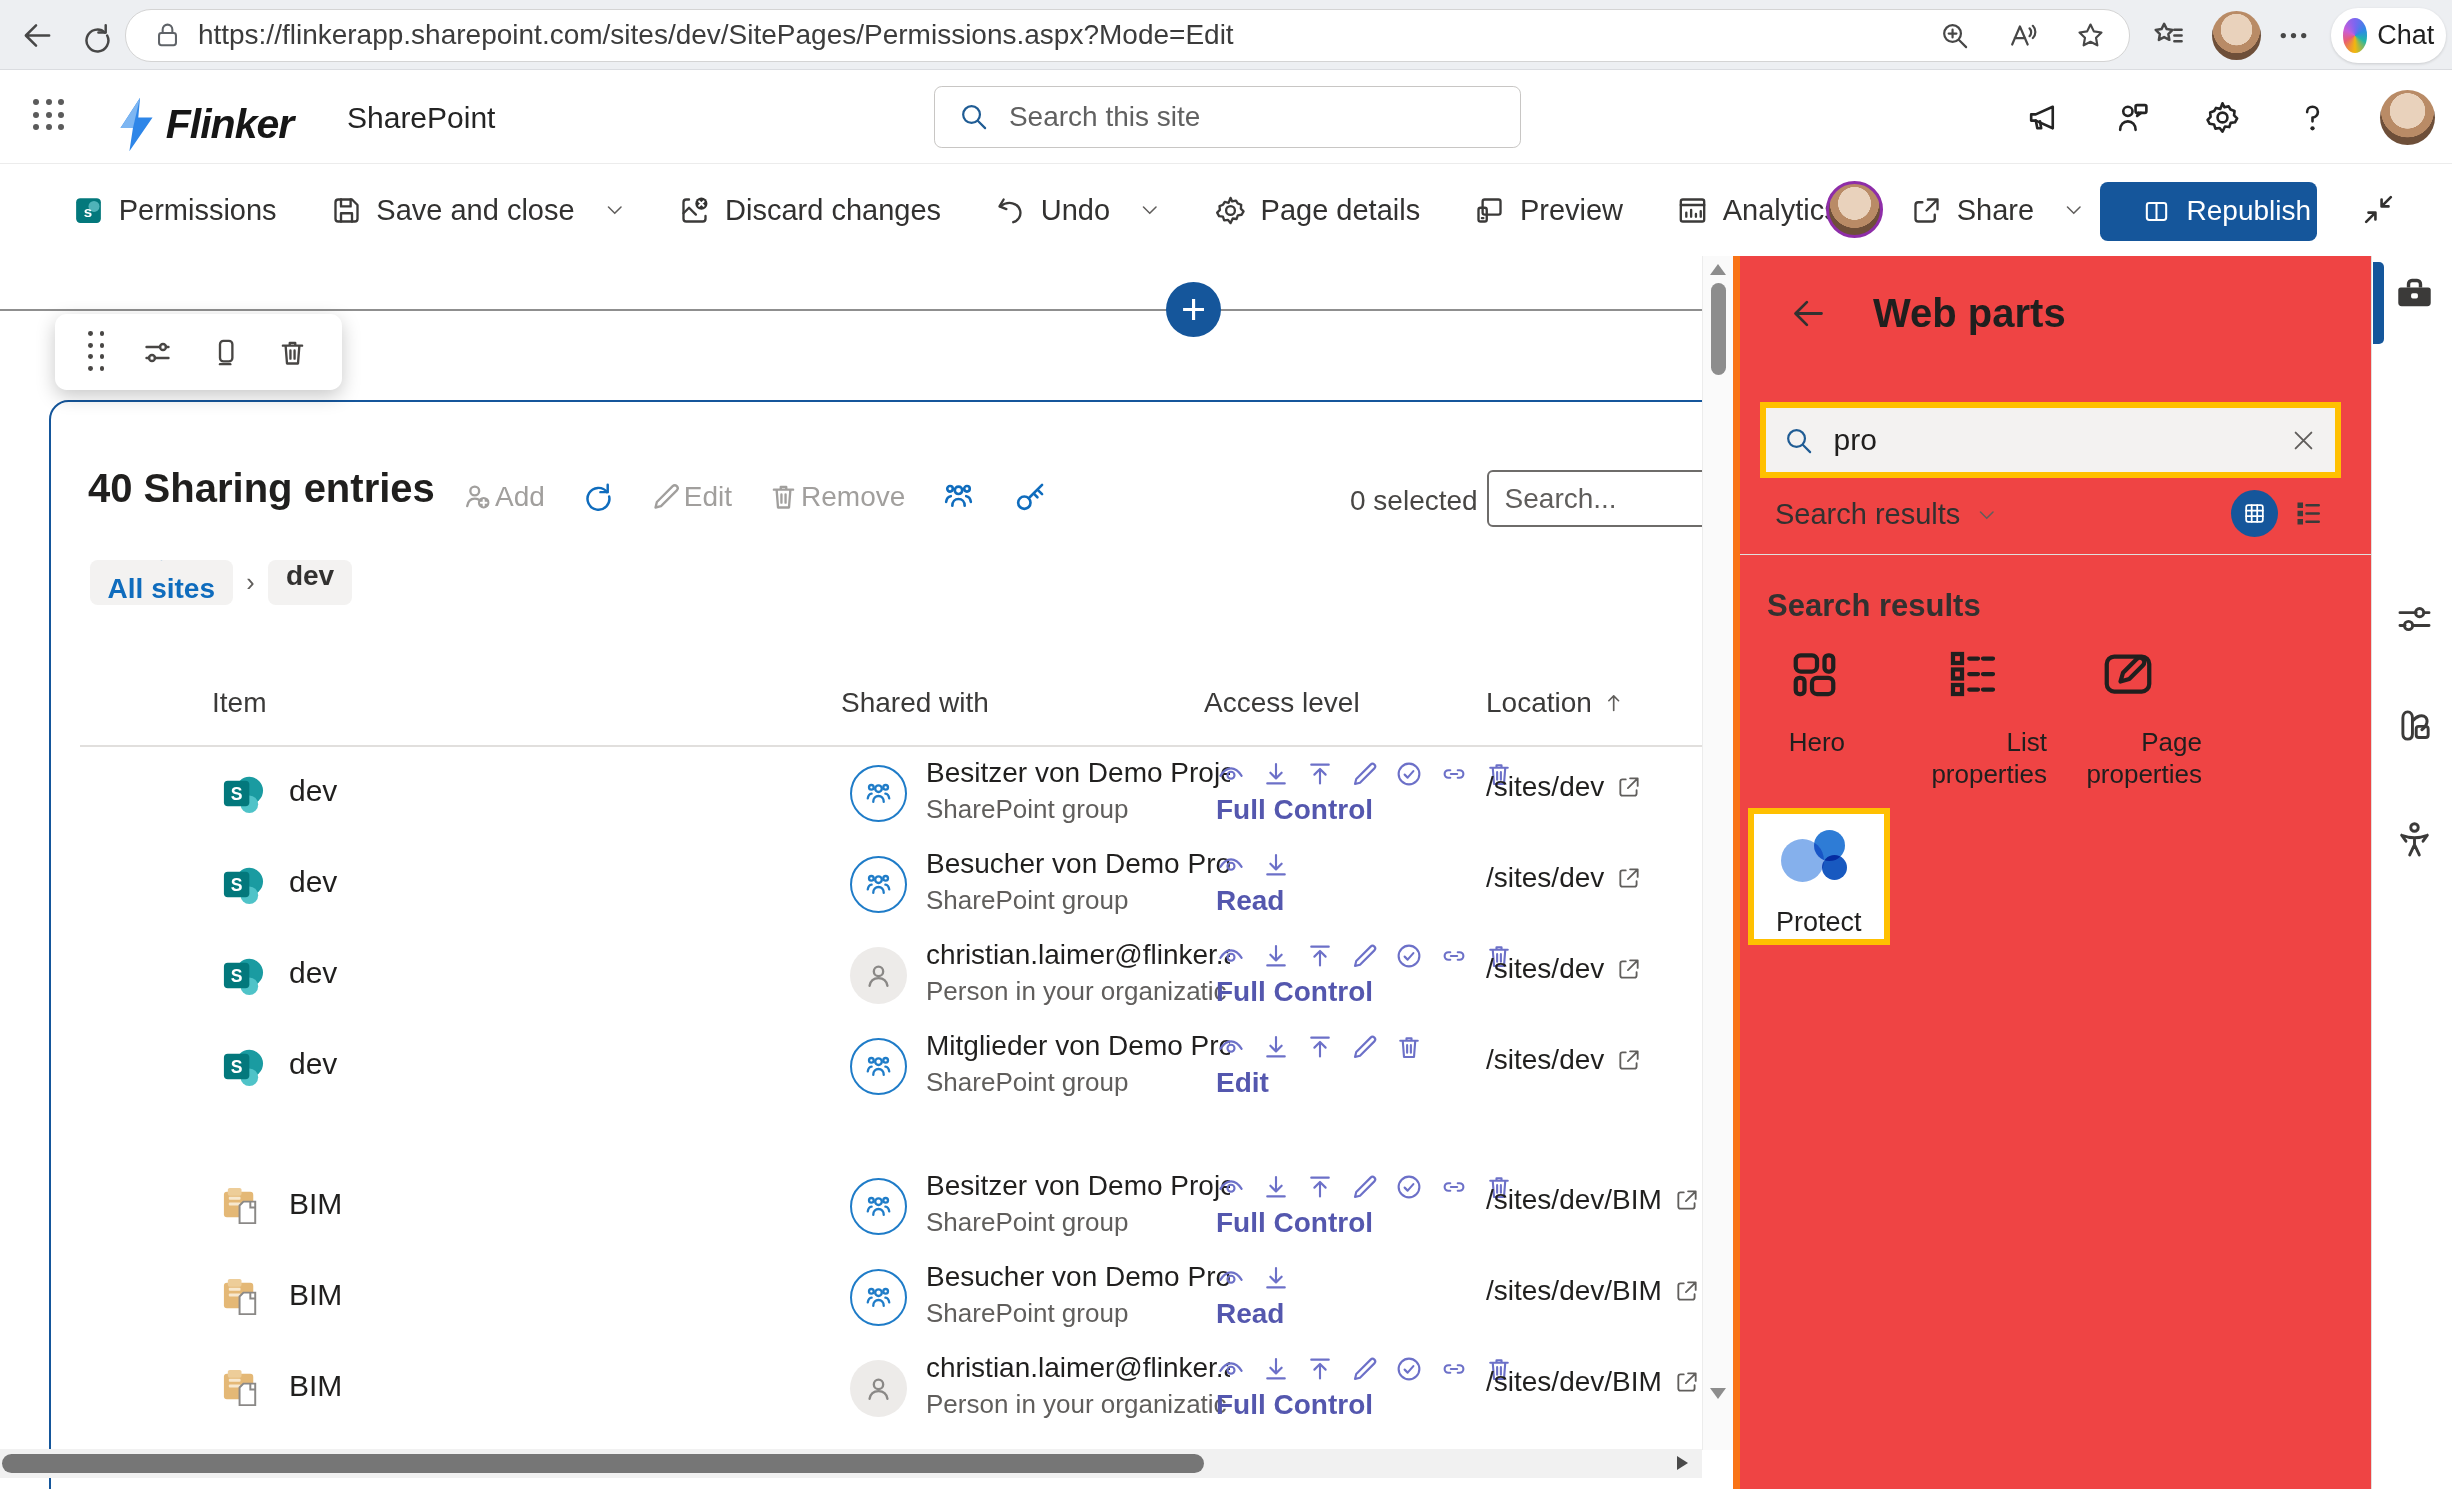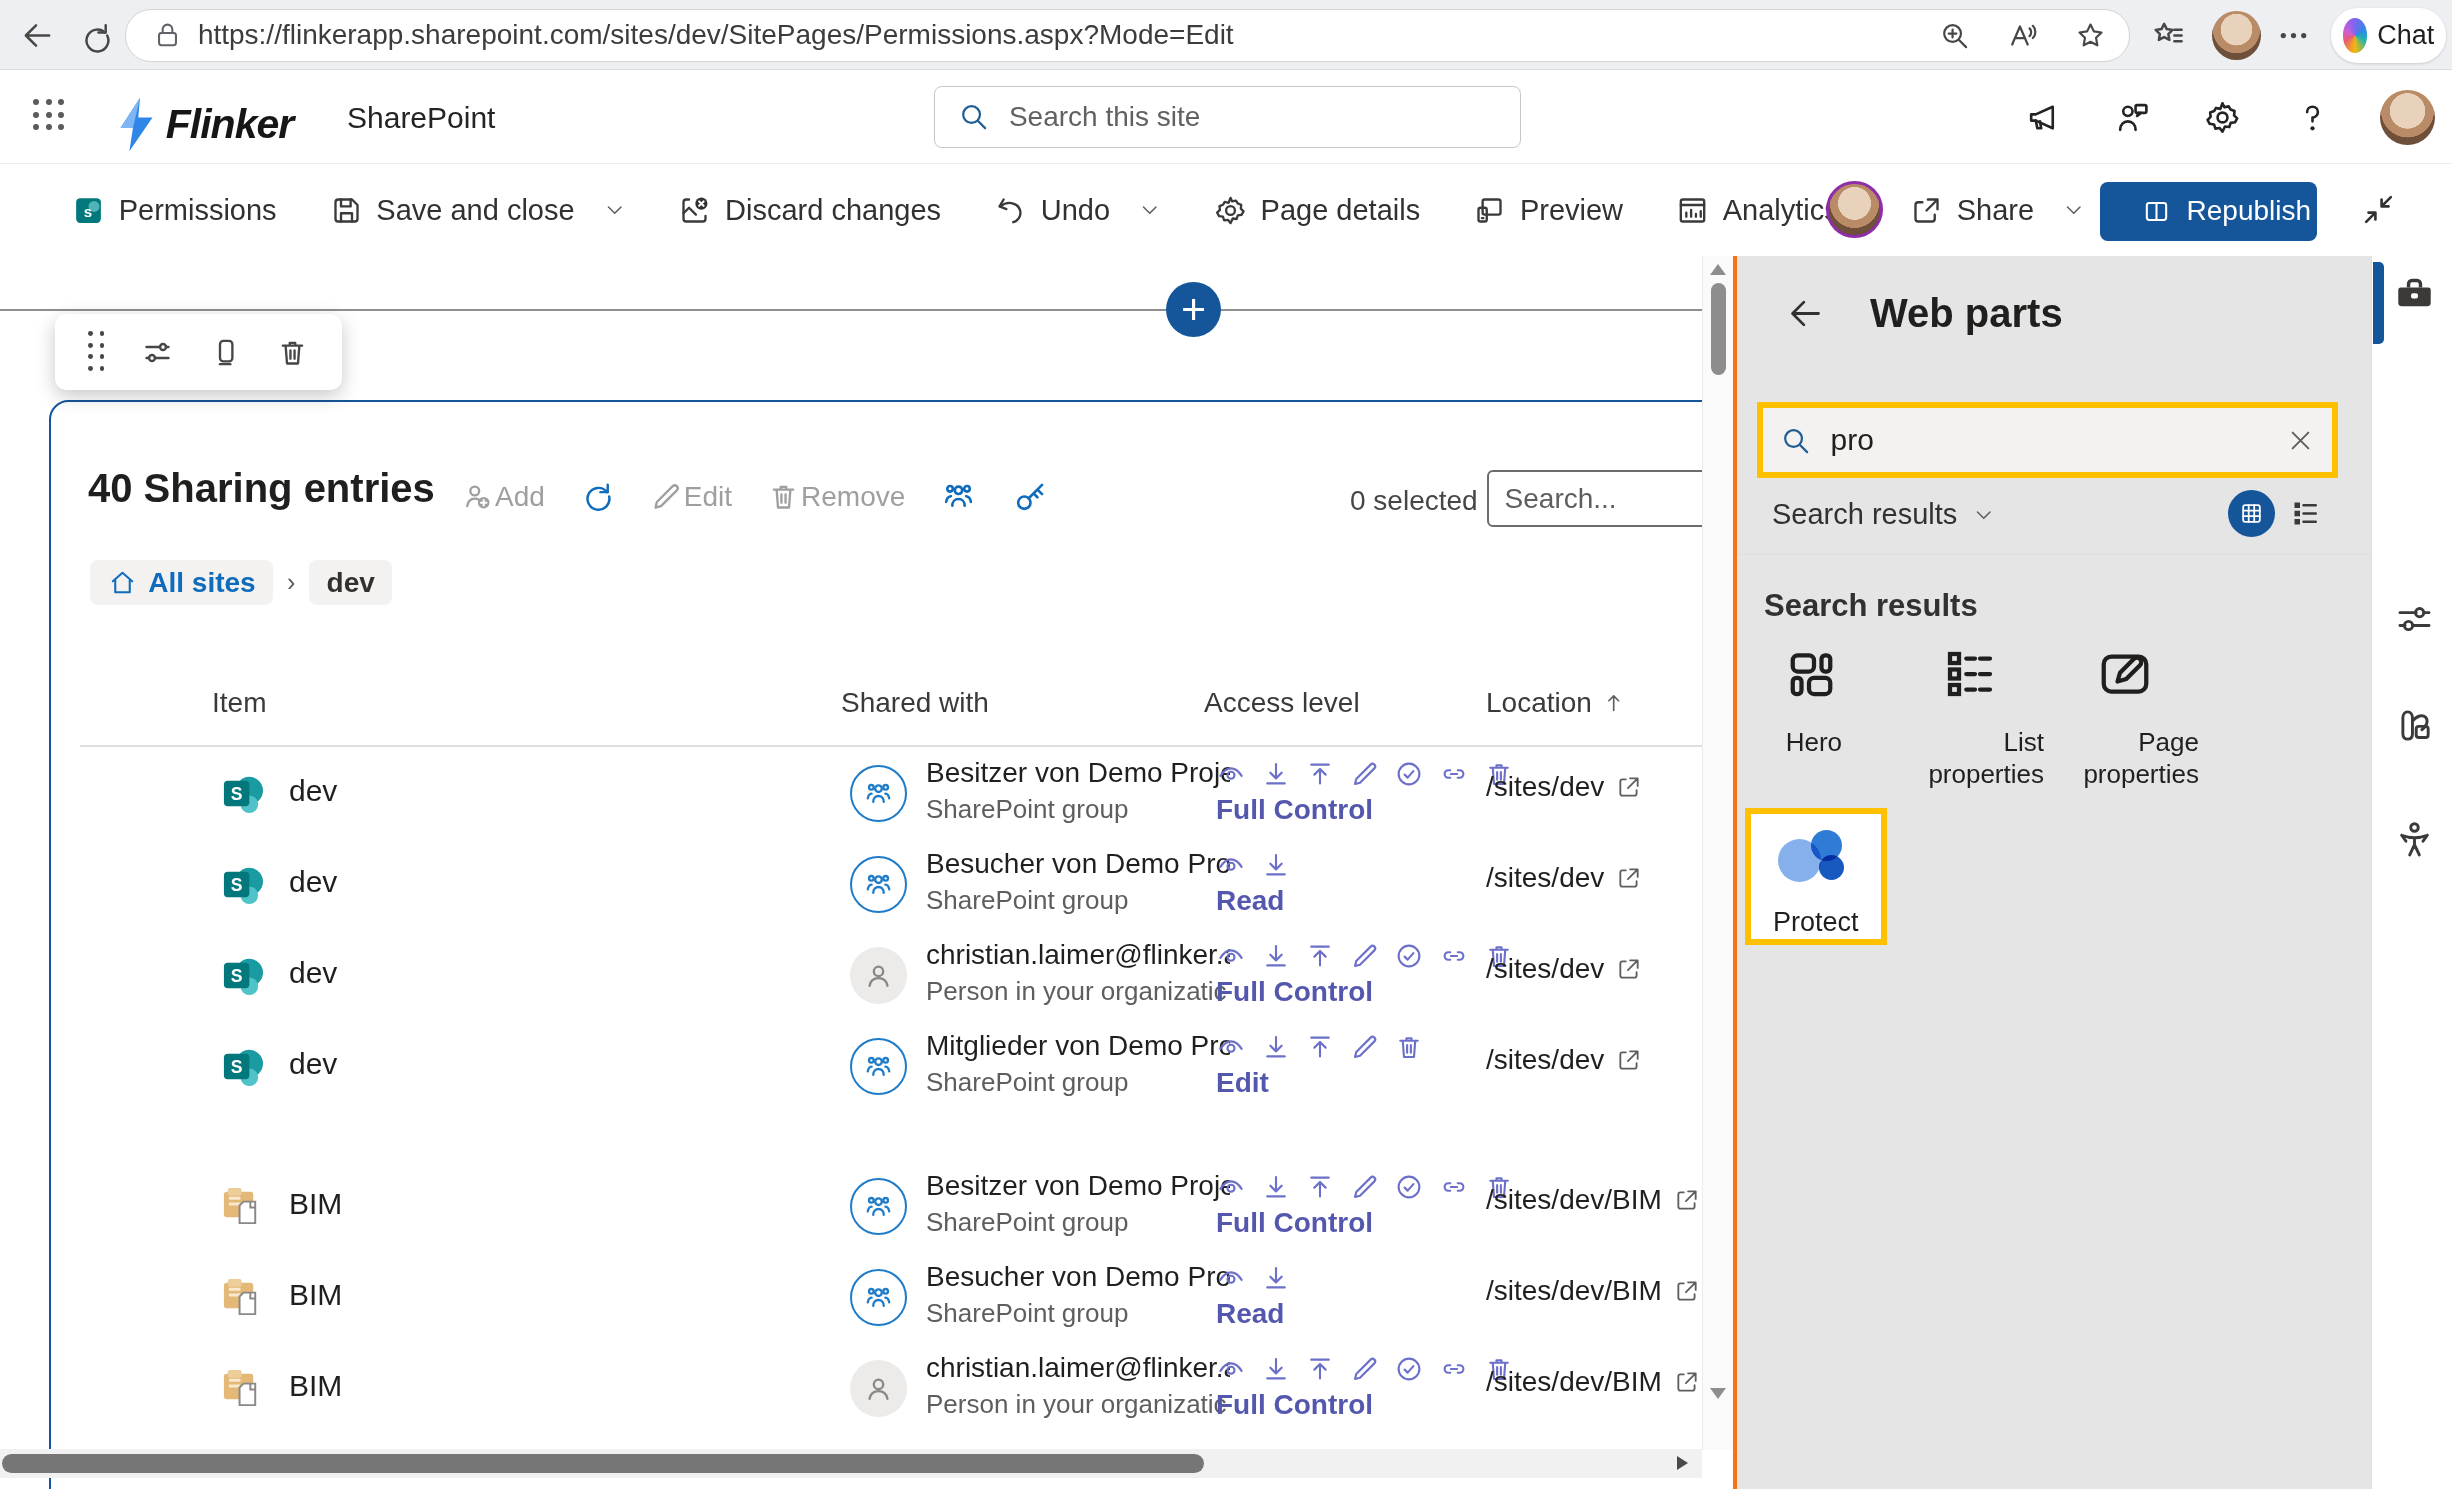--- a/index.html
+++ b/index.html
@@ -65,21 +65,21 @@
   .webpart { position:absolute; left:49px; top:144px; width:1775px; height:1112px; border:2.9px solid #15569B; border-radius:19.5px; background:#fff; }
   .wp-title { position:absolute; left:37px; top:64px; font-size:40px; font-weight:bold; color:#201F1E; }
   .wp-toolbar { position:absolute; left:410px; top:76px; display:flex; align-items:center; gap:35px; }
   .wp-tb { display:flex; align-items:center; gap:1px; font-size:28px; }
   .wp-tb svg { width:33px; height:33px; }
   .tb-disabled { color:#A19F9D; }
   .tb-blue { color:#0F6CBD; }
   .wp-selected { position:absolute; left:1299px; top:83px; font-size:28px; color:#484644; }
   .wp-search { position:absolute; left:1436px; top:68px; width:257px; height:57px; border:2px solid #6E6C6A; border-radius:5.9px; font-size:28px; color:#605E5C; display:flex; align-items:center; padding-left:15.6px; background:#fff; }
   .breadcrumb { position:absolute; left:39px; top:158px; display:flex; align-items:center; gap:13.7px; }
-  .bc-pill { height:45px; background:#F3F2F1; border-radius:7.8px; display:flex; align-items:center; gap:11.7px; padding:0 17.6px; font-size:28px; font-weight:bold; }
+  .bc-pill { height:45px; background:#F3F2F1; border-radius:7.8px; display:flex; align-items:center; gap:11.7px; padding:0 17.6px; font-size:28px; font-weight:bold;flex-direction:column; }
   .bc-root { color:#0F6CBD; }
   .bc-root svg { width:29px; height:29px; color:#0F6CBD; }
   .bc-sep { font-size:25px; color:#605E5C; }
   .bc-current { color:#323130; }
 
   .t-head { position:absolute; top:285px; left:0; width:100%; font-size:28px; color:#3B3A39; }
   .t-head .h-item { position:absolute; left:161px; }
   .t-head .h-shared { position:absolute; left:790px; }
   .t-head .h-access { position:absolute; left:1153px; }
   .t-head .h-loc { position:absolute; left:1435px; display:flex; gap:9.8px; align-items:center; }
@@ -112,21 +112,21 @@
   .vscroll { position:absolute; left:1702px; top:256px; width:31px; height:1194px; background:#FAFAFA; border-left:1px solid #ECECEC; }
   .vthumb { position:absolute; left:7.8px; top:27px; width:15.6px; height:92px; border-radius:7.8px; background:#8D8D8D; }
   .varrow { position:absolute; left:6.8px; width:0; height:0; border-left:8.8px solid transparent; border-right:8.8px solid transparent; }
   .varrow.up { top:7.8px; border-bottom:11.7px solid #8D8D8D; }
   .varrow.down { bottom:51px; border-top:11.7px solid #8D8D8D; }
   .hscroll { position:absolute; left:0; top:1449px; width:1702px; height:29px; background:#F1F1F1; }
   .hthumb { position:absolute; left:2px; top:4.9px; width:1202px; height:19.5px; border-radius:9.8px; background:#767676; }
   .harrow { position:absolute; right:13.7px; top:6.8px; width:0; height:0; border-top:7.8px solid transparent; border-bottom:7.8px solid transparent; border-left:11.7px solid #4A4A4A; }
 
   
-  .panel { position:absolute; left:1733px; top:256px; width:638px; height:1234px; background:#e5e5e5; border-left:4px solid #f97316; }
+  .panel { position:absolute; left:1733px; top:256px; width:638px; height:1234px; background:#ef4444; border-left:7px solid #f97316; }
   .panel-head { position:absolute; left:49px; top:35px; display:flex; align-items:center; gap:45px; }
   .panel-head svg { width:39px; height:39px; color:#323130; }
   .panel-title { font-size:40px; font-weight:bold; color:#201F1E; }
   .wp-search-hl { position:absolute; left:19.5px; top:146px; width:581px; height:76px; border:6.8px solid #FFC000; background:#F3F2F1; display:flex; align-items:center; padding:0 17.6px; gap:19.5px; }
   .wp-search-hl svg { width:31px; height:31px; color:#1F5C94; }
   .wp-search-hl .q { flex:1; font-size:30px; color:#201F1E; }
   .wp-search-hl .clear { width:27px; height:27px; color:#605E5C; }
   .dropdown-row { position:absolute; left:35px; top:242px; width:575px; display:flex; align-items:center; }
   .dropdown { display:flex; align-items:center; gap:15.6px; font-size:29px; color:#323130; }
   .dropdown svg { width:21.5px; height:21.5px; color:#605E5C; }

